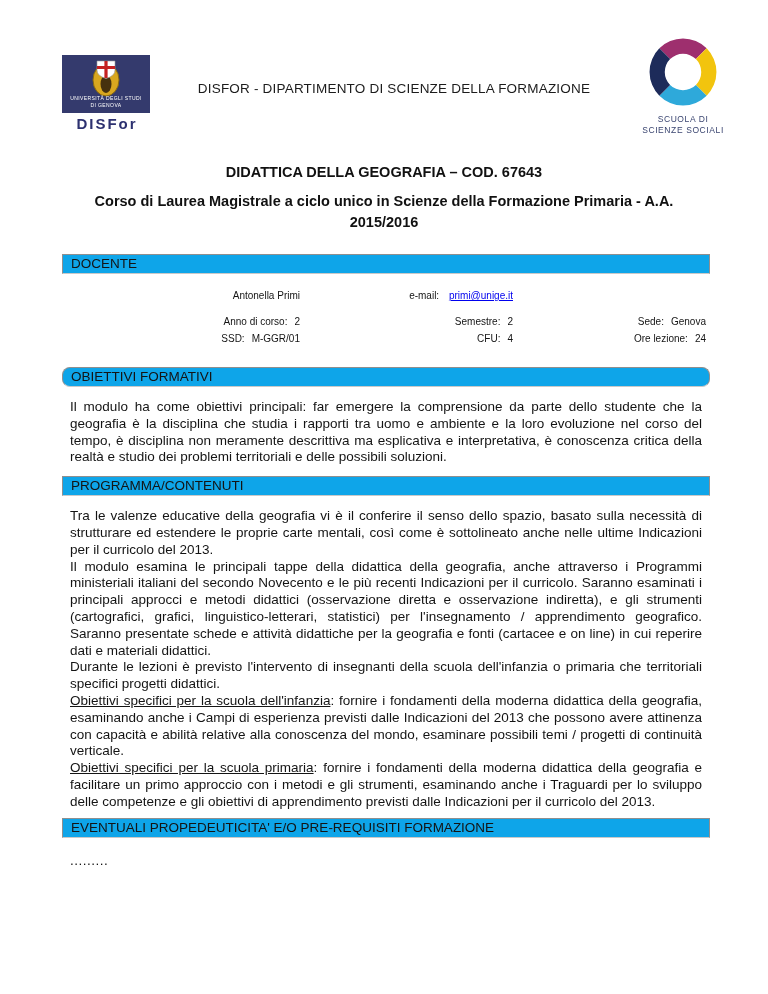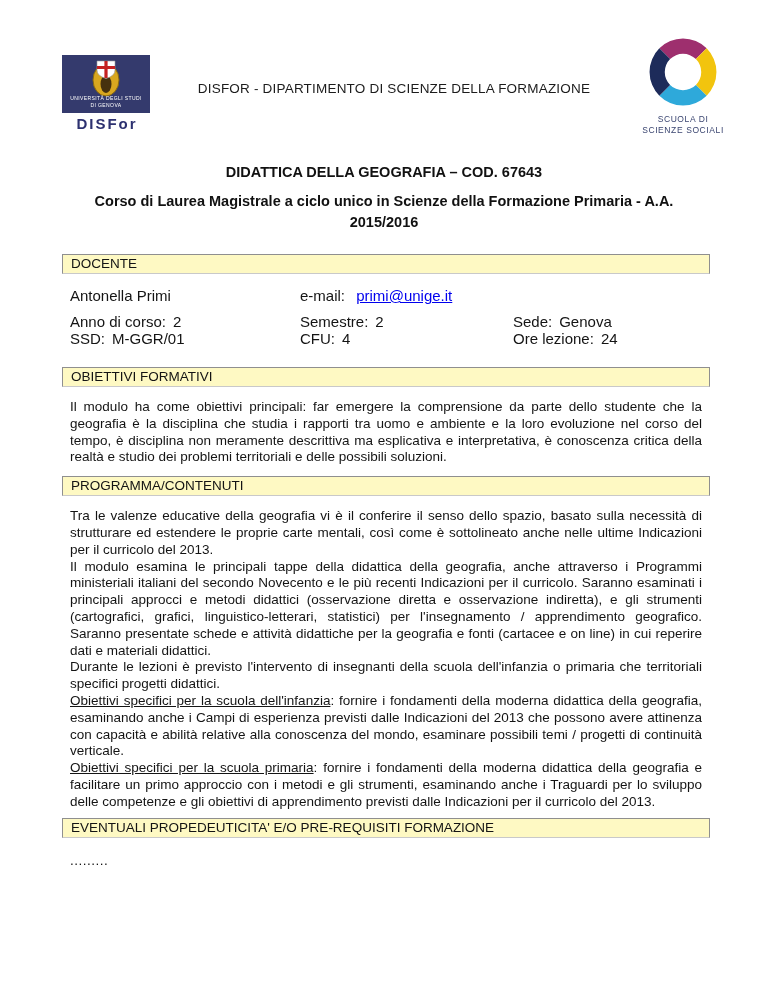--- a/index.html
+++ b/index.html
@@ -27,33 +27,33 @@
   }
   .school-logo { position: absolute; left: 632px; top: 34px; width: 102px; text-align: center; }
   .school-logo svg { display: block; width: 76px; height: 76px; margin: 0 auto; }
   .school-label { margin-top: 4px; font-size: 8.5px; line-height: 11px; color: #3a4570; letter-spacing: .6px; }
   
   .course-title { margin: 14px 62px 0; text-align: center; font-size: 14.5px; font-weight: bold; color: #111; }
   .course-subtitle { margin: 11px 70px 8px; text-align: center; font-size: 14.5px; font-weight: bold; line-height: 21px; color: #111; }
   
   .section-bar {
     margin: 0 58px 0 62px;
-    background: #fef9c3;
+    background: #0ea5e9;
     border: 1px solid #8f8f8f;
     border-bottom-color: #c9c9c9;
     height: 20px; line-height: 18px;
     padding-left: 8px;
     font-size: 13.5px; color: #141414;
   }
   .mt-docente   { margin-top: 21px; }
-  .mt-obiettivi { margin-top: 20px; }
+  .mt-obiettivi { margin-top: 20px; border-radius: 8px; }
   .mt-programma { margin-top: 10px; }
   .mt-prereq    { margin-top: 7px; }
   
-  .docente-body { margin: 13px 62px 0 70px; font-size: 15px; color: #141414; }
+  .docente-body { margin: 13px 62px 0 70px; font-size: 10px; color: #141414; text-align: right; }
   .doc-row { display: grid; grid-template-columns: 230px 213px 1fr; line-height: 17px; }
   .doc-row-email { margin-bottom: 9px; }
   .email-link { color: #0000ee; text-decoration: underline; cursor: pointer; }
   .lbl { white-space: pre; }
   .val { margin-left: 7px; margin-top: 26px; }
   
   .body-text {
     margin: 12px 66px 0 70px;
     text-align: justify;
     font-size: 13.5px; line-height: 16.8px; color: #141414;

